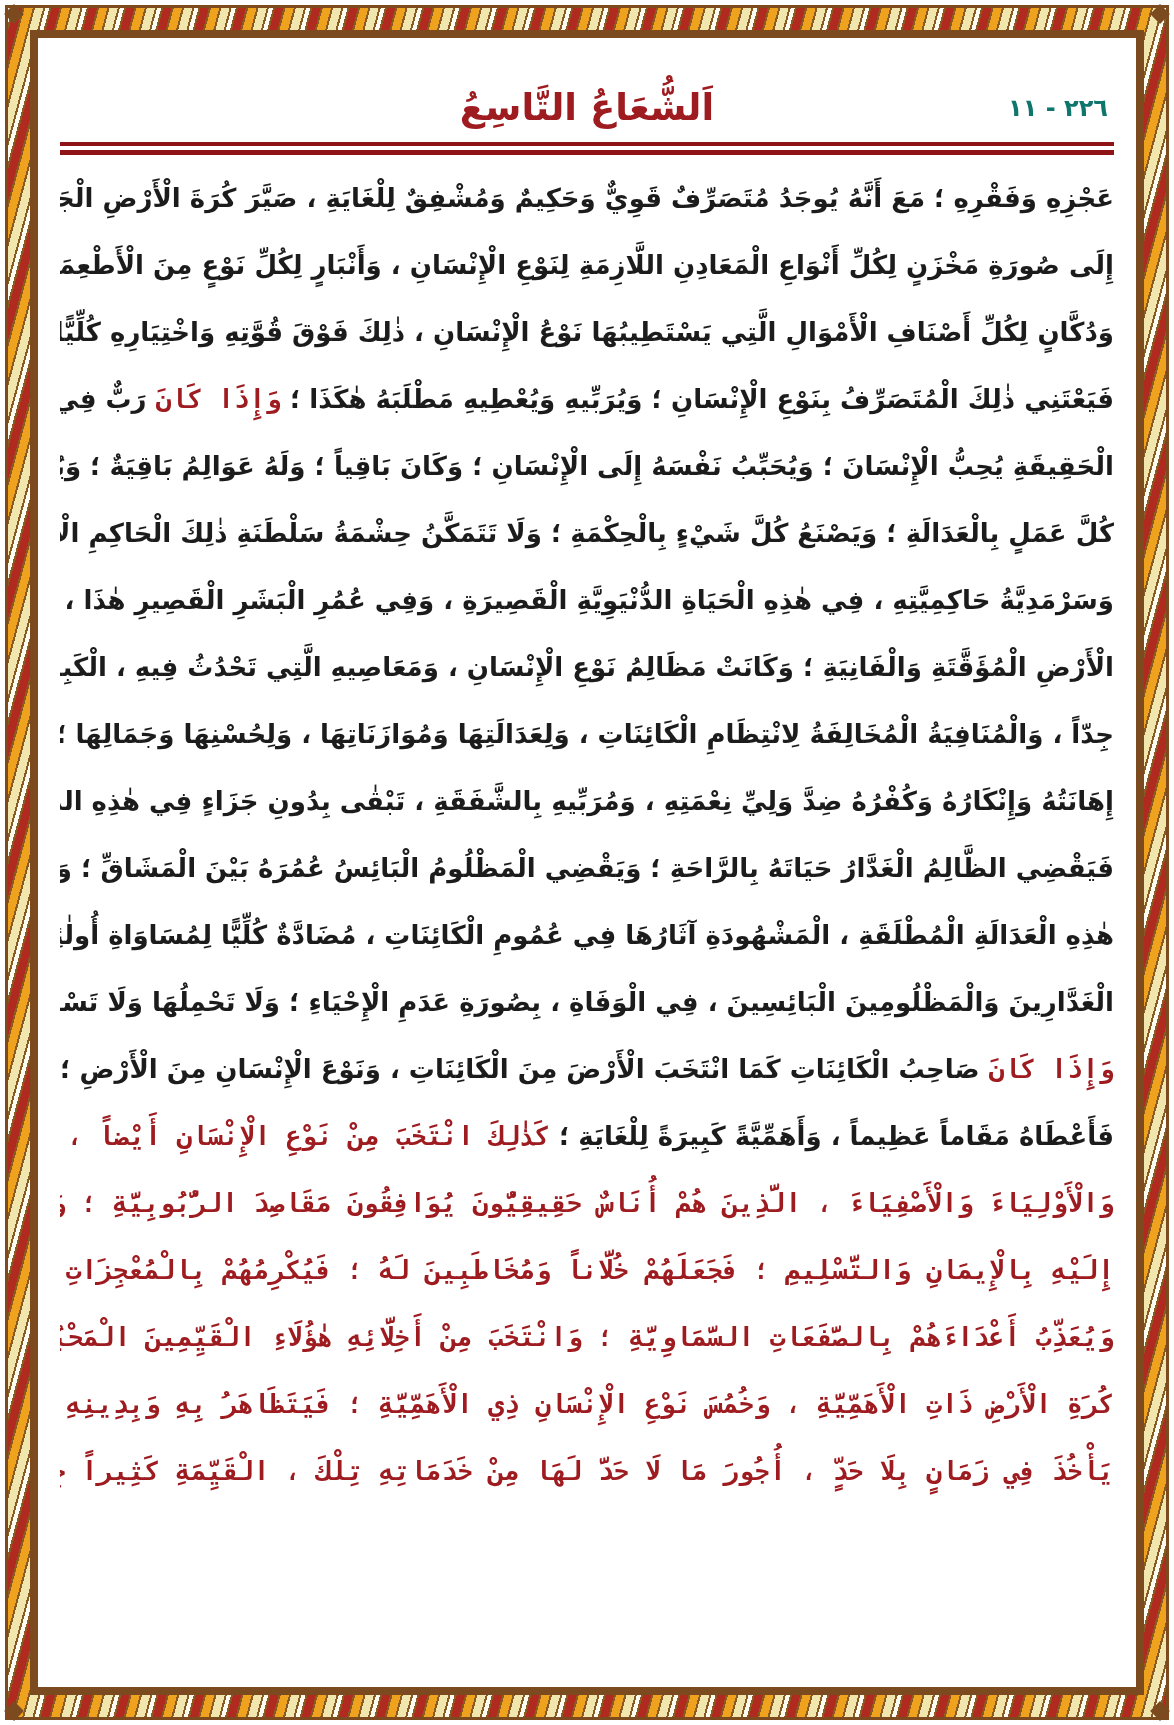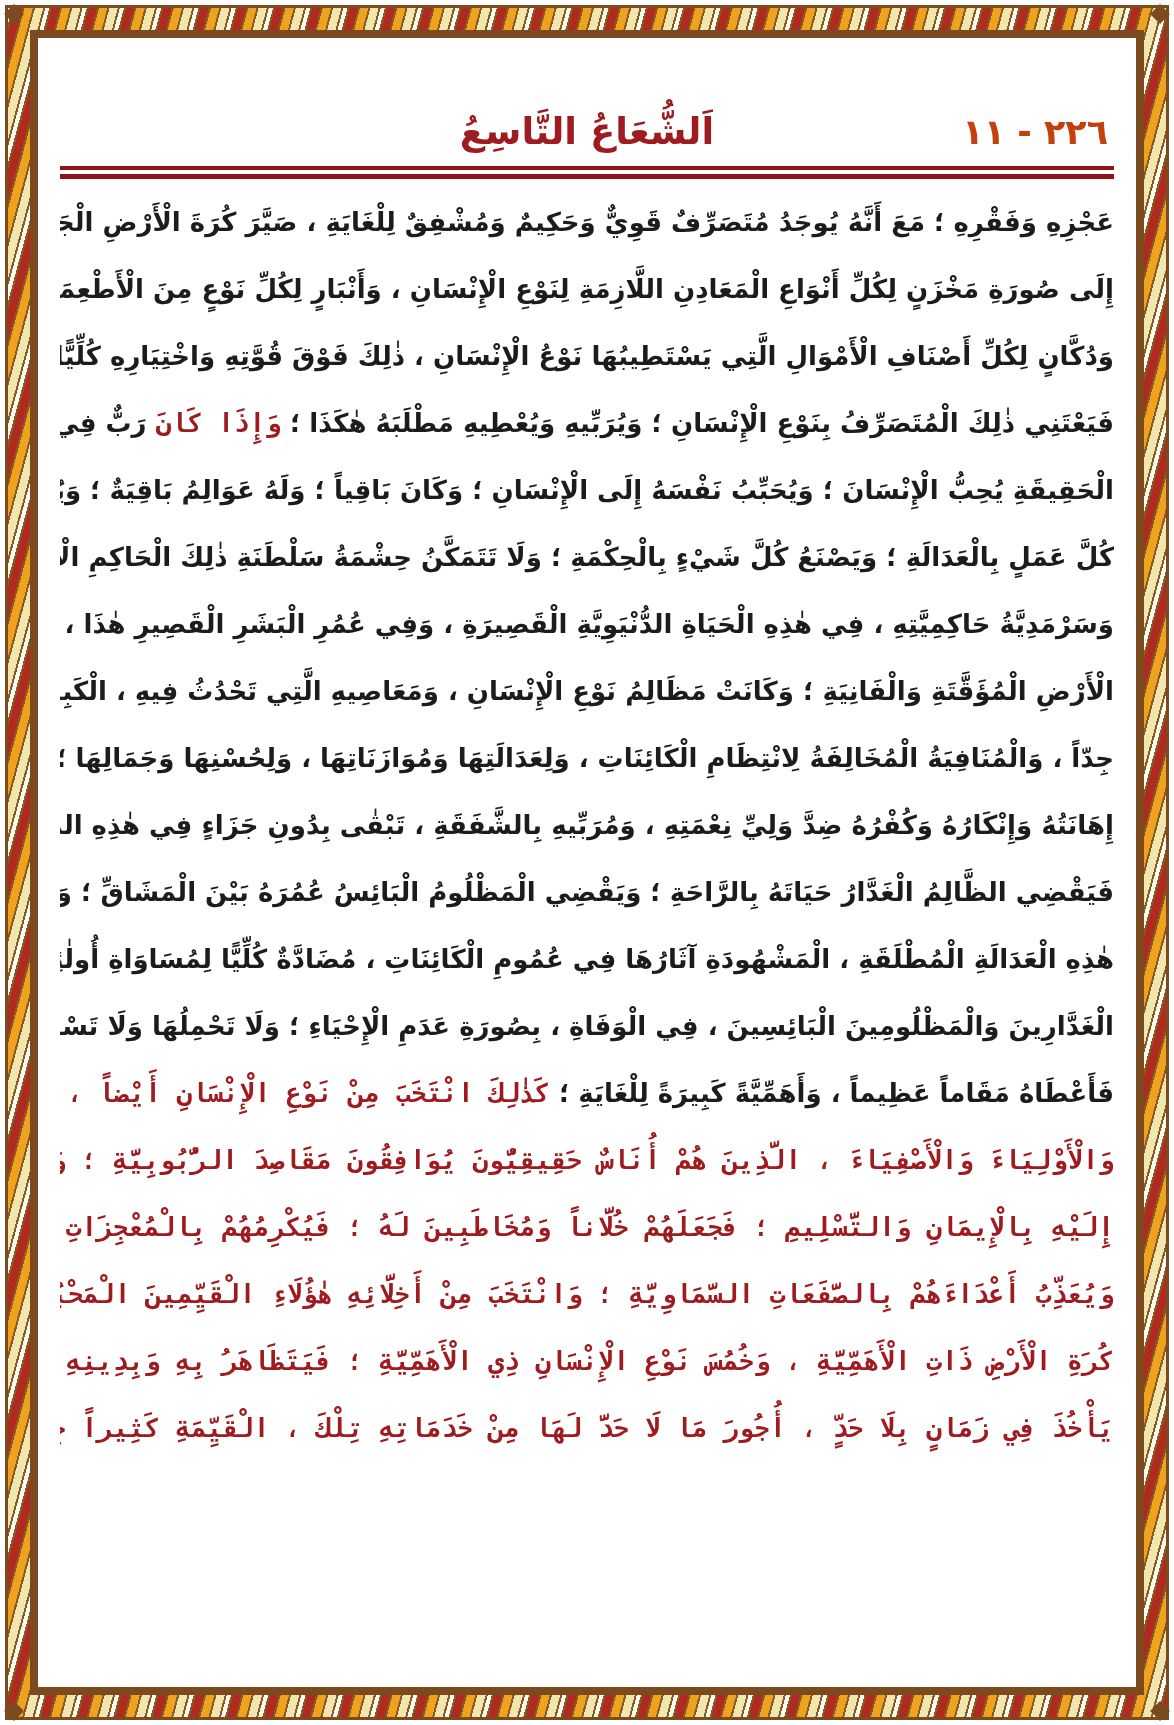--- a/index.html
+++ b/index.html
@@ -33,29 +33,29 @@
   .c-tl{top:-1px;left:-1px}.c-tr{top:-1px;right:-1px}
   .c-bl{bottom:-1px;left:-1px}.c-br{bottom:-1px;right:-1px}
   .page{
     position:absolute;inset:22px;
     border:8px solid #7b4a1e;
     background:#ffffff;
     box-sizing:border-box;
     padding:42px 22px 0 22px;
   }
   
-  .header{position:relative;height:60px;margin-top:24px;}
+  .header{position:relative;height:60px;}
   .page-title{
     position:absolute;left:0;right:0;top:0;
     text-align:center;
     color:#9e1b20;font-weight:bold;font-size:37px;line-height:56px;
   }
   .page-num{
     position:absolute;right:6px;top:0;
-    color:#c2410c;font-weight:bold;font-size:35px;line-height:56px;
+    color:#0f766e;font-weight:bold;font-size:24px;line-height:56px;
     letter-spacing:2px;
   }
   .rule{
     height:4px;
     border-top:4px solid #8e1418;
     border-bottom:5px solid #8e1418;
     margin-top:2px;
   }
   
   .body{margin-top:10px;}
@@ -95,20 +95,21 @@
           <div class="line"><span class="seg-black">فَيَعْتَنِي ذٰلِكَ الْمُتَصَرِّفُ بِنَوْعِ الْإِنْسَانِ ؛ وَيُرَبِّيهِ وَيُعْطِيهِ مَطْلَبَهُ هٰكَذَا ؛ </span><span class="seg-red">وَإِذَا كَانَ</span><span class="seg-black"> رَبٌّ فِي هٰذِهِ</span></div>
           <div class="line"><span class="seg-black">الْحَقِيقَةِ يُحِبُّ الْإِنْسَانَ ؛ وَيُحَبِّبُ نَفْسَهُ إِلَى الْإِنْسَانِ ؛ وَكَانَ بَاقِياً ؛ وَلَهُ عَوَالِمُ بَاقِيَةٌ ؛ وَيُؤَدِّي</span></div>
           <div class="line"><span class="seg-black">كُلَّ عَمَلٍ بِالْعَدَالَةِ ؛ وَيَصْنَعُ كُلَّ شَيْءٍ بِالْحِكْمَةِ ؛ وَلَا تَتَمَكَّنُ حِشْمَةُ سَلْطَنَةِ ذٰلِكَ الْحَاكِمِ الْأَزَلِيِّ ،</span></div>
           <div class="line"><span class="seg-black">وَسَرْمَدِيَّةُ حَاكِمِيَّتِهِ ، فِي هٰذِهِ الْحَيَاةِ الدُّنْيَوِيَّةِ الْقَصِيرَةِ ، وَفِي عُمُرِ الْبَشَرِ الْقَصِيرِ هٰذَا ، وَفِي هٰذِهِ</span></div>
           <div class="line"><span class="seg-black">الْأَرْضِ الْمُؤَقَّتَةِ وَالْفَانِيَةِ ؛ وَكَانَتْ مَظَالِمُ نَوْعِ الْإِنْسَانِ ، وَمَعَاصِيهِ الَّتِي تَحْدُثُ فِيهِ ، الْكَبِيرَةُ</span></div>
           <div class="line"><span class="seg-black">جِدّاً ، وَالْمُنَافِيَةُ الْمُخَالِفَةُ لِانْتِظَامِ الْكَائِنَاتِ ، وَلِعَدَالَتِهَا وَمُوَازَنَاتِهَا ، وَلِحُسْنِهَا وَجَمَالِهَا ؛ وَكَانَتْ</span></div>
           <div class="line"><span class="seg-black">إِهَانَتُهُ وَإِنْكَارُهُ وَكُفْرُهُ ضِدَّ وَلِيِّ نِعْمَتِهِ ، وَمُرَبِّيهِ بِالشَّفَقَةِ ، تَبْقٰى بِدُونِ جَزَاءٍ فِي هٰذِهِ الدُّنْيَا ؛</span></div>
           <div class="line"><span class="seg-black">فَيَقْضِي الظَّالِمُ الْغَدَّارُ حَيَاتَهُ بِالرَّاحَةِ ؛ وَيَقْضِي الْمَظْلُومُ الْبَائِسُ عُمُرَهُ بَيْنَ الْمَشَاقِّ ؛ وَإِنَّ مَاهِيَّةَ</span></div>
           <div class="line"><span class="seg-black">هٰذِهِ الْعَدَالَةِ الْمُطْلَقَةِ ، الْمَشْهُودَةِ آثَارُهَا فِي عُمُومِ الْكَائِنَاتِ ، مُضَادَّةٌ كُلِّيًّا لِمُسَاوَاةِ أُولٰئِكَ الظَّالِمِينَ</span></div>
           <div class="line"><span class="seg-black">الْغَدَّارِينَ وَالْمَظْلُومِينَ الْبَائِسِينَ ، فِي الْوَفَاةِ ، بِصُورَةِ عَدَمِ الْإِحْيَاءِ ؛ وَلَا تَحْمِلُهَا وَلَا تَسْمَحُ بِهَا ؛</span></div>
+          <div class="line"><span class="seg-red">وَإِذَا كَانَ</span><span class="seg-black"> صَاحِبُ الْكَائِنَاتِ كَمَا انْتَخَبَ الْأَرْضَ مِنَ الْكَائِنَاتِ ، وَنَوْعَ الْإِنْسَانِ مِنَ الْأَرْضِ ؛</span></div>
           <div class="line"><span class="seg-black">فَأَعْطَاهُ مَقَاماً عَظِيماً ، وَأَهَمِّيَّةً كَبِيرَةً لِلْغَايَةِ ؛ </span><span class="seg-red">كَذٰلِكَ انْتَخَبَ مِنْ نَوْعِ الْإِنْسَانِ أَيْضاً ، الْأَنْبِيَاءَ</span></div>
           <div class="line"><span class="seg-red">وَالْأَوْلِيَاءَ وَالْأَصْفِيَاءَ ، الَّذِينَ هُمْ أُنَاسٌ حَقِيقِيُّونَ يُوَافِقُونَ مَقَاصِدَ الرُّبُوبِيَّةِ ؛ وَيُحَبِّبُونَ أَنْفُسَهُمْ</span></div>
           <div class="line"><span class="seg-red">إِلَيْهِ بِالْإِيمَانِ وَالتَّسْلِيمِ ؛ فَجَعَلَهُمْ خُلَّاناً وَمُخَاطَبِينَ لَهُ ؛ فَيُكْرِمُهُمْ بِالْمُعْجِزَاتِ وَالنَّجَاحَاتِ ؛</span></div>
           <div class="line"><span class="seg-red">وَيُعَذِّبُ أَعْدَاءَهُمْ بِالصَّفَعَاتِ السَّمَاوِيَّةِ ؛ وَانْتَخَبَ مِنْ أَخِلَّائِهِ هٰؤُلَاءِ الْقَيِّمِينَ الْمَحْبُوبِينَ أَيْضاً ،</span></div>
           <div class="line"><span class="seg-red">كُرَةِ الْأَرْضِ ذَاتِ الْأَهَمِّيَّةِ ، وَخُمُسَ نَوْعِ الْإِنْسَانِ ذِي الْأَهَمِّيَّةِ ؛ فَيَتَظَاهَرُ بِهِ وَبِدِينِهِ وَبِقُرْآنِهِ ،</span></div>
           <div class="line"><span class="seg-red">يَأْخُذَ فِي زَمَانٍ بِلَا حَدٍّ ، أُجُورَ مَا لَا حَدَّ لَهَا مِنْ خَدَمَاتِهِ تِلْكَ ، الْقَيِّمَةِ كَثِيراً جِدّاً ، وَالَّتِي هِيَ</span></div>
         </div>
     </div>
   </div>
 </div>

